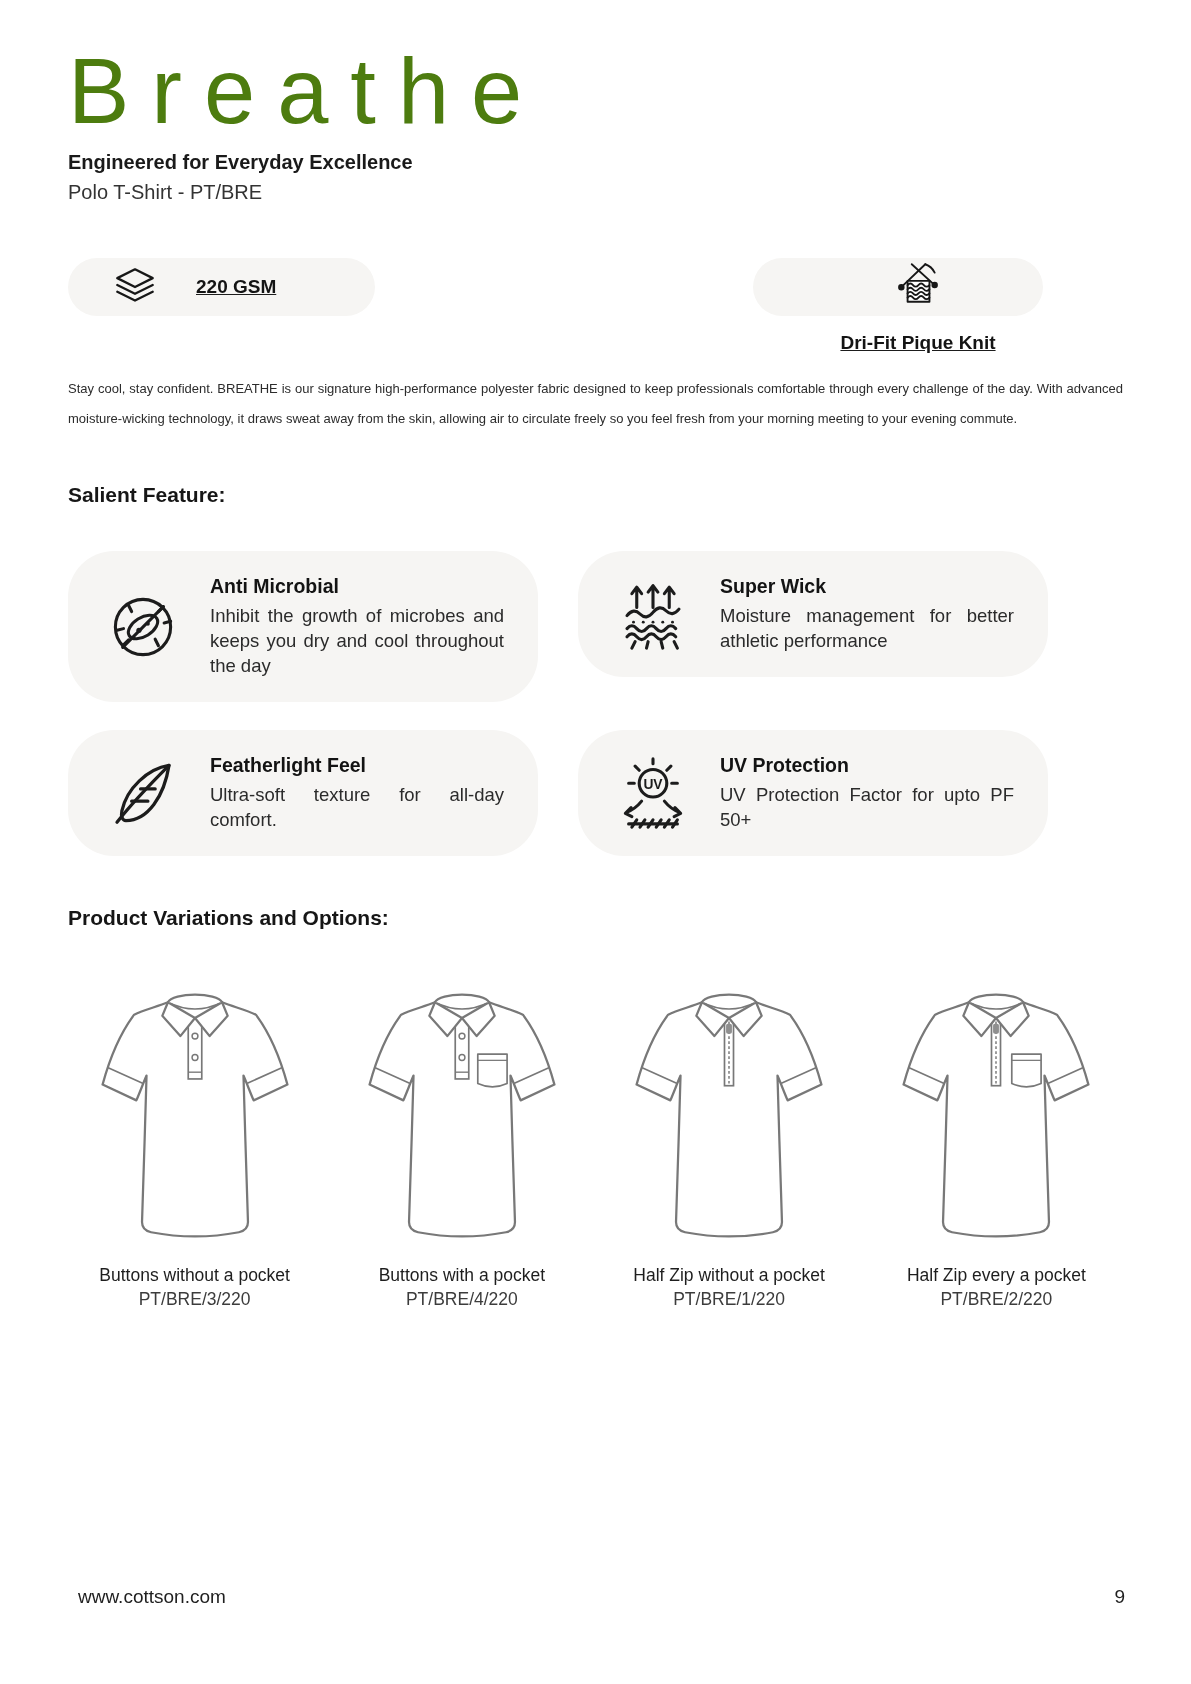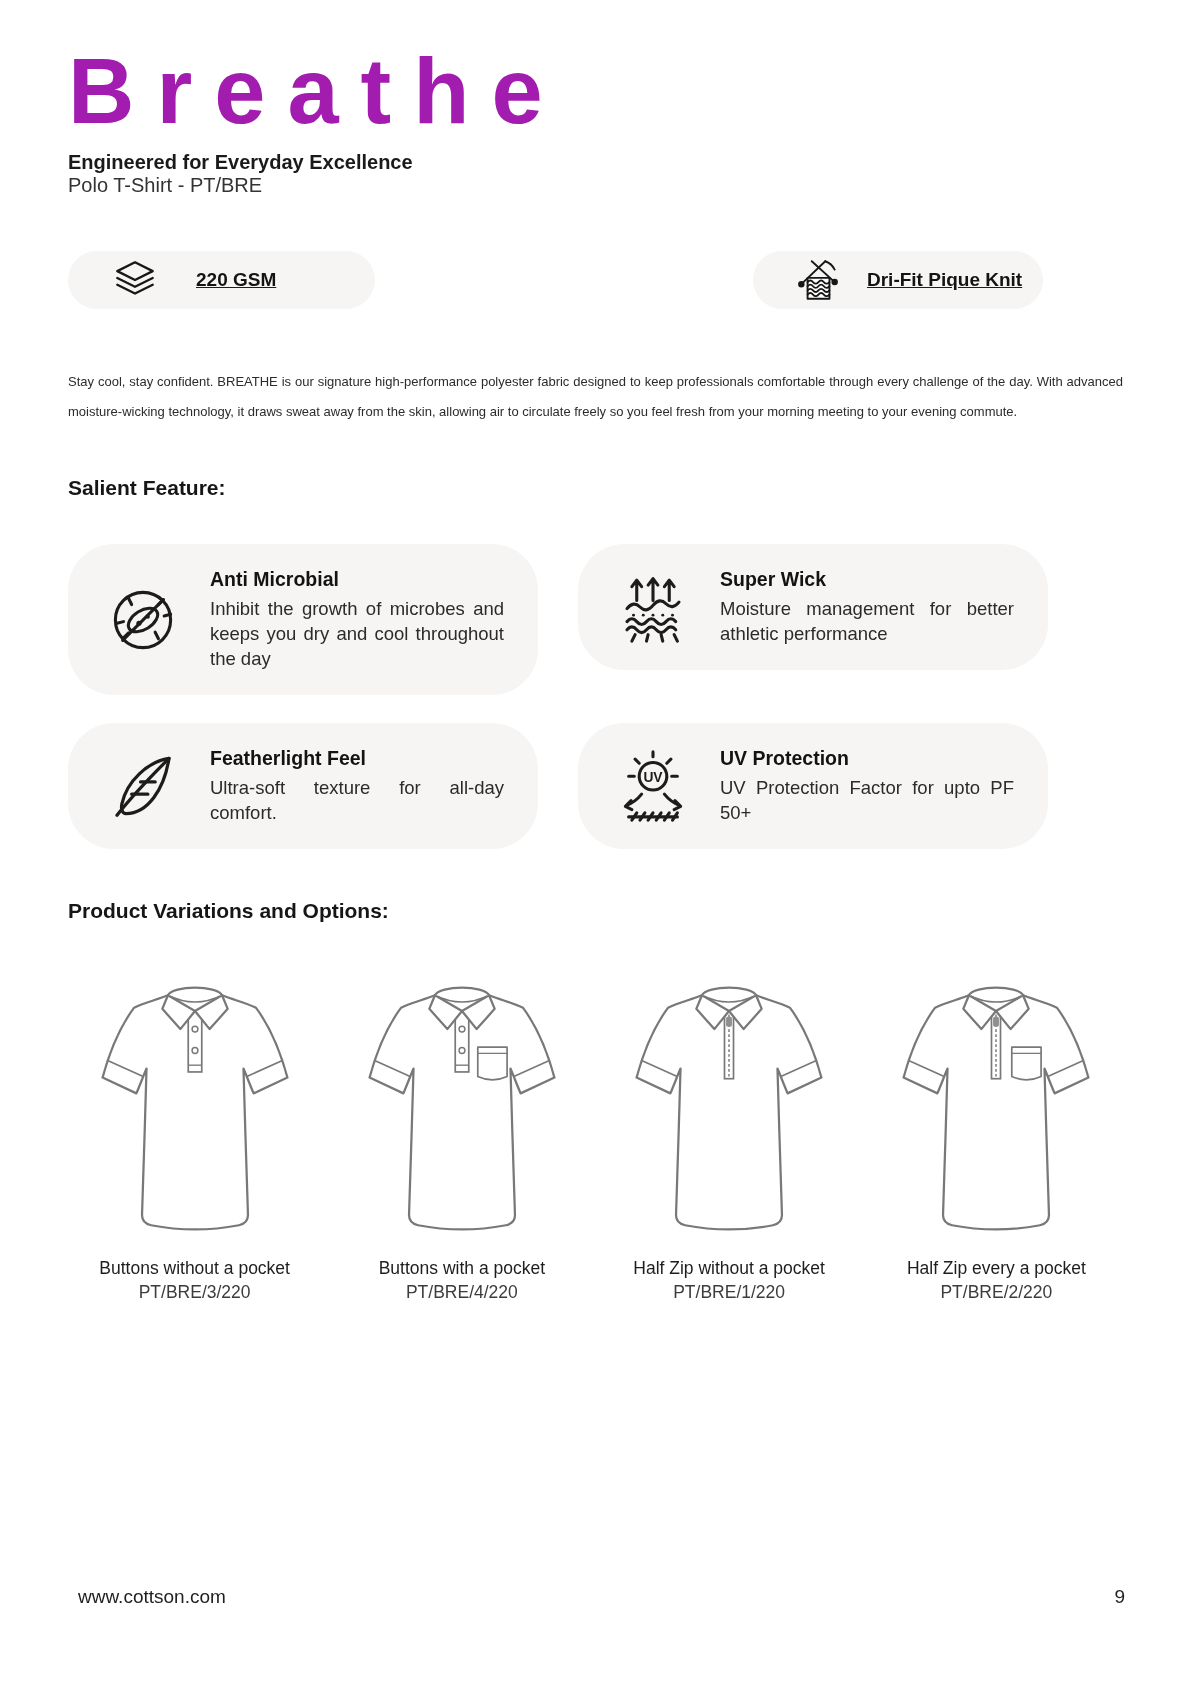--- a/index.html
+++ b/index.html
@@ -8,35 +8,35 @@
     width: 1191px; height: 1684px;
     font-family: "Liberation Sans", sans-serif;
     color: #1d1d1d;
     position: relative;
     overflow: hidden;
   }
   .page { padding: 48px 68px 0 68px; height: 1684px; position: relative; }
 
   
   .brand-title {
-    font-size: 92px; line-height: 0.95; font-weight: 700;
-    letter-spacing: 22px; color: #a21caf;
+    font-size: 92px; line-height: 0.95; font-weight: 400;
+    letter-spacing: 22px; color: #4d7c0f;
   }
   .subtitle { margin-top: 16px; font-size: 20px; font-weight: 700; color: #1a1a1a; }
-  .product-line { font-size: 20px; font-weight: 400; color: #333; }
+  .product-line { margin-top: 7px; font-size: 20px; font-weight: 400; color: #333; }
 
   
   .badges { margin-top: 54px; display: flex; justify-content: space-between; width: 975px; text-decoration: underline; }
   .pill {
     background: #f6f5f3; border-radius: 30px; height: 58px;
     display: flex; align-items: center; padding-left: 42px; gap: 36px;
   }
   .pill-1 { width: 307px; }
   .pill-2 { width: 297px; gap: 22px; padding-left: 48px; }
-  .pill-3 { width: 290px; gap: 24px; padding-left: 40px; }
+  .pill-3 { width: 290px; gap: 24px; padding-left: 40px; flex-direction: column; }
   .pill .icon { display: flex; align-items: center; }
   .pill .icon svg { width: 50px; height: 50px; stroke: #171717; }
   .pill-label { font-size: 19px; font-weight: 700; color: #141414; white-space: nowrap; }
 
   
   .description {
     margin-top: 58px; font-size: 13px; line-height: 29.5px;
     text-align: justify; color: #2c2c2c; width: 1055px;
   }
 

